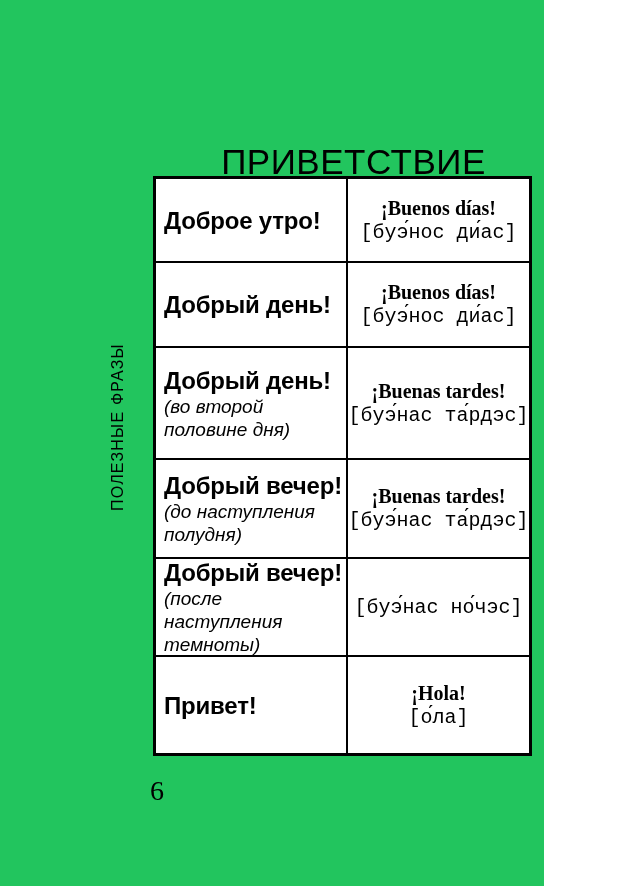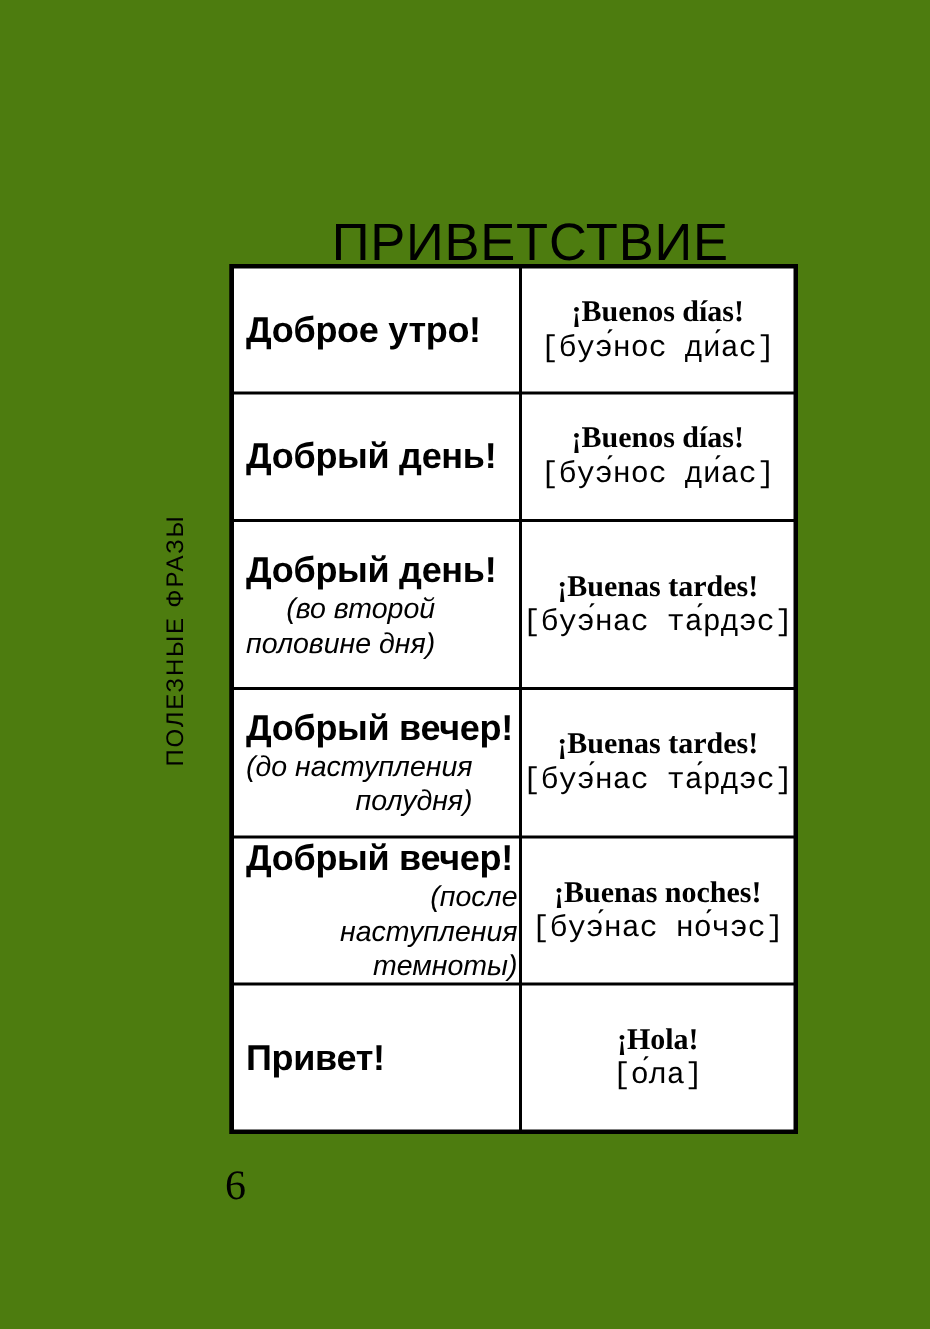--- a/index.html
+++ b/index.html
@@ -2,23 +2,23 @@
 <html><head>
 <meta charset="utf-8">
 <style>
   html, body {
     margin: 0;
     padding: 0;
     background: #ffffff;
   }
   .page {
     position: relative;
-    width: 620px;
+    width: 544px;
     height: 886px;
-    background: #4d7c0f;
+    background: #22c55e;
     color: #000000;
     overflow: hidden;
   }
   .title {
     position: absolute;
     left: 164px;
     top: 120px;
     width: 379px;
     text-align: center;
     font-family: "Liberation Sans", sans-serif;
@@ -47,21 +47,20 @@
     grid-template-rows: 82px 83px 110px 97px 96px 96px;
     gap: 2px;
     background: #000000;
     border: 3px solid #000000;
   }
   .cell {
     background: #ffffff;
     display: flex;
     flex-direction: column;
     justify-content: center;
-    text-align: right;
   }
   .cell.left {
     align-items: flex-start;
     padding-left: 8px;
     padding-right: 1px;
   }
   .cell.right {
     align-items: center;
     text-align: center;
     padding: 12px 1px;
@@ -151,21 +150,20 @@
       <div class="es">¡Buenas tardes!</div>
       <div class="tr">[буэ́нас та́рдэс]</div>
     </div>
 
     <div class="cell left">
       <div class="ru">Добрый вечер!</div>
       <div class="note">(после наступления
 темноты)</div>
     </div>
     <div class="cell right">
-      <div class="es">¡Buenas noches!</div>
       <div class="tr">[буэ́нас но́чэс]</div>
     </div>
 
     <div class="cell left">
       <div class="ru">Привет!</div>
 
     </div>
     <div class="cell right">
       <div class="es">¡Hola!</div>
       <div class="tr">[о́ла]</div>

